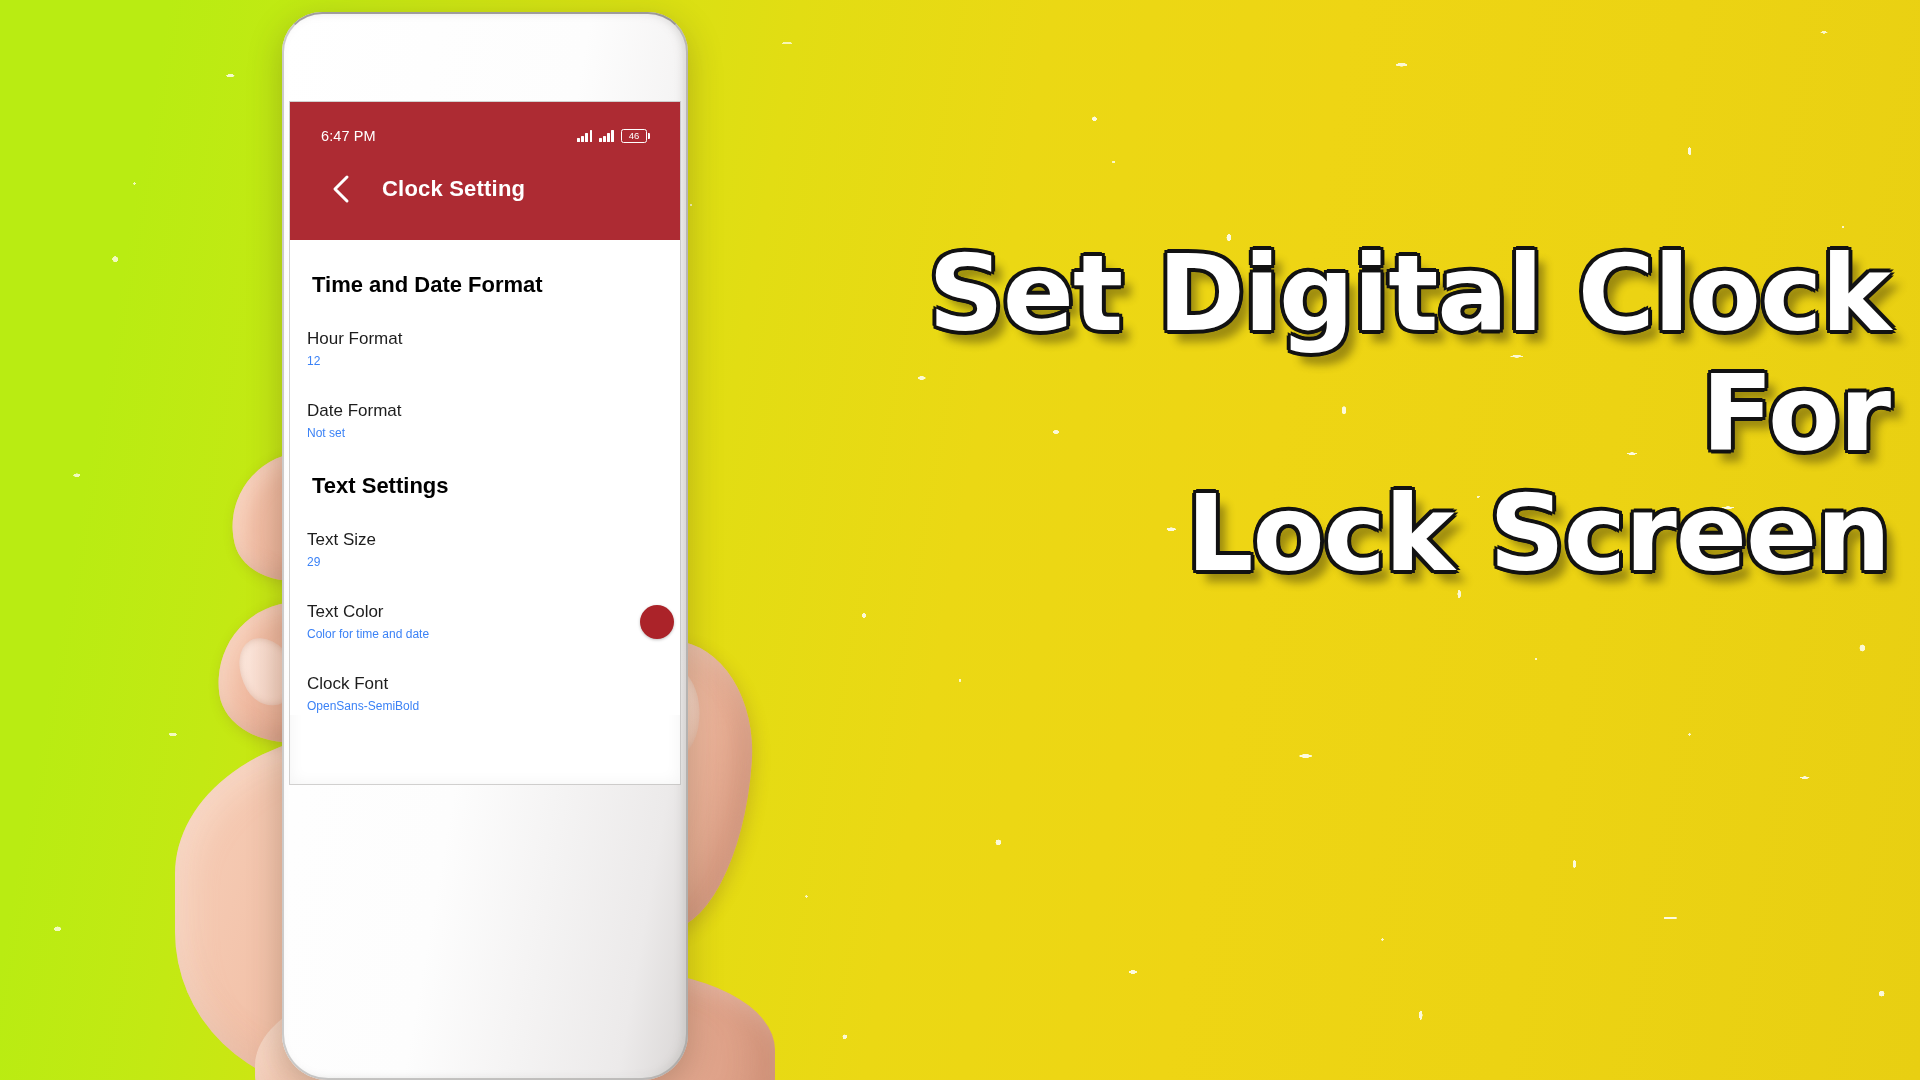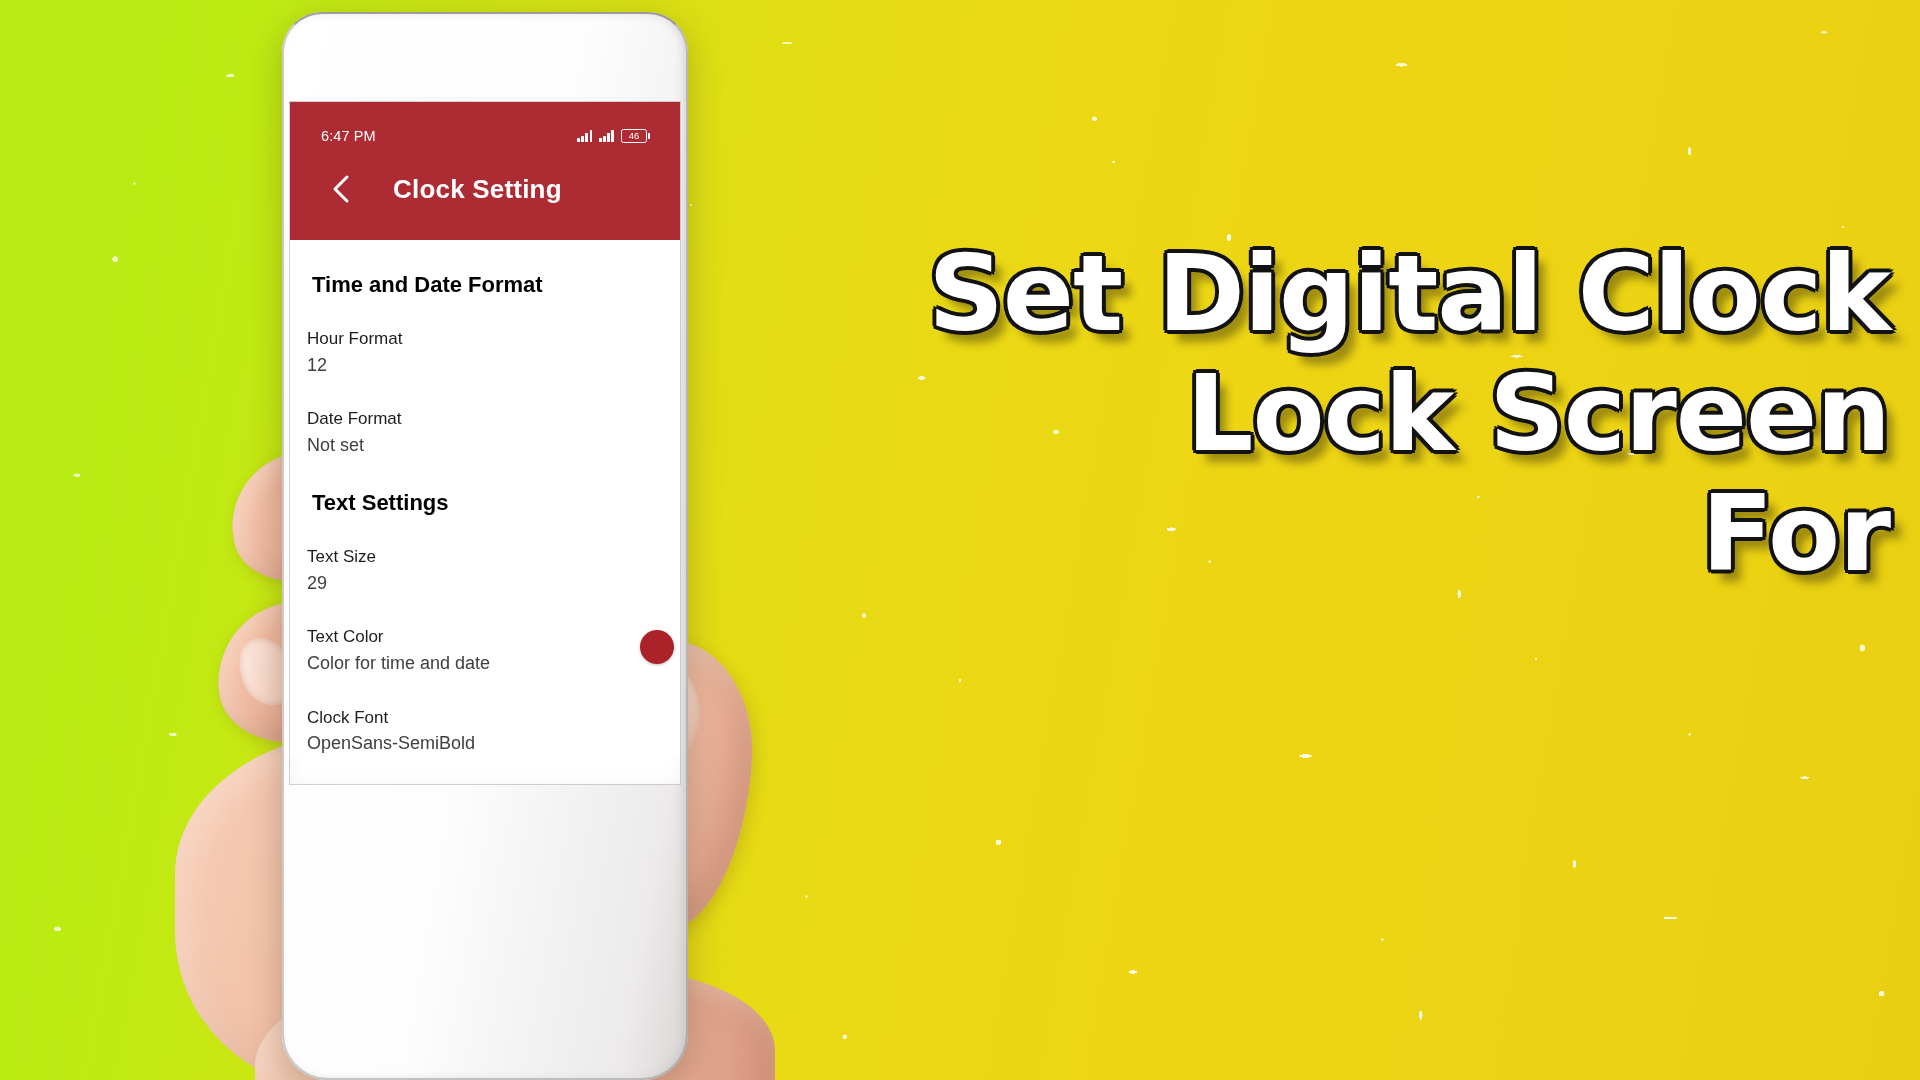--- a/index.html
+++ b/index.html
@@ -223,41 +223,41 @@
     padding:0 0 0 16px;
     color:#fff;
   }
   #back-btn {
     width:38px; height:38px;
     display:flex; align-items:center; justify-content:center;
     cursor:pointer; flex:0 0 auto;
   }
   #back-btn svg { display:block; }
   #screen-title {
-    font-size:26px; font-weight:bold;
-    margin-left:33px; letter-spacing:.2px;
+    font-size:22px; font-weight:bold;
+    margin-left:22px; letter-spacing:.2px;
   }
 
   
   #settings-list { padding:0 0 0 0; background:#fff; }
   .section-header {
     color:#000000;
     font-size:22px;
     font-weight:bold;
     padding:32px 0 0 22px;
   }
   .setting-row {
     padding:30px 6px 0 17px;
     cursor:pointer;
     position:relative;
     display:flex; align-items:flex-start; justify-content:space-between;
   }
   .setting-row .texts { display:flex; flex-direction:column; }
   .setting-title { font-size:17px; color:#1d1d1d; line-height:1.35; }
-  .setting-sub  { font-size:18px; color:#404040; line-height:1.4; margin-top:2px; }
+  .setting-sub  { font-size:12px; color:#3b82f6; line-height:1.4; margin-top:2px; }
   .color-dot {
     width:34px; height:34px; border-radius:50%;
     background:#ab2329;
     margin-top:4px; flex:0 0 auto;
     box-shadow:0 1px 3px rgba(0,0,0,.25);
   }
 
   
   #headline {
     position:absolute;
@@ -389,15 +389,15 @@
           <div class="setting-sub">OpenSans-SemiBold</div>
         </div>
       </div>
 
     </div>
   </div>
 </div>
 
 <div id="headline">
   <span class="hl" id="hl-1">Set Digital Clock</span>
+  <span class="hl" id="hl-2">For</span>
   <span class="hl" id="hl-3">Lock Screen</span>
-  <span class="hl" id="hl-2">For</span>
 </div>
 
 </body></html>

